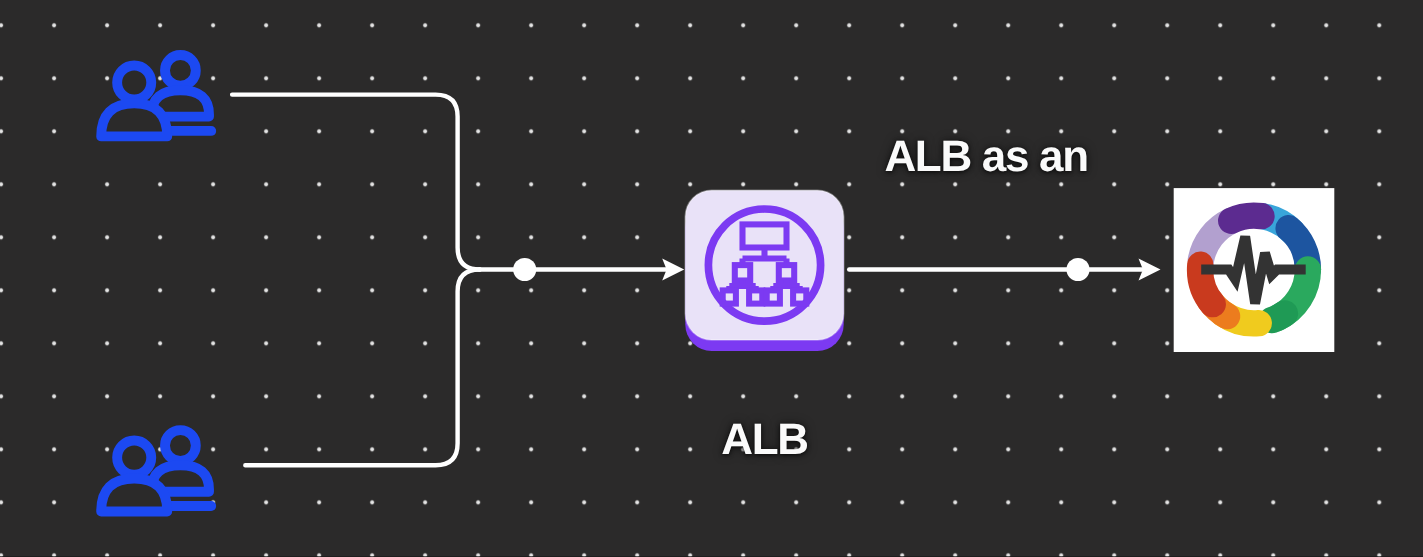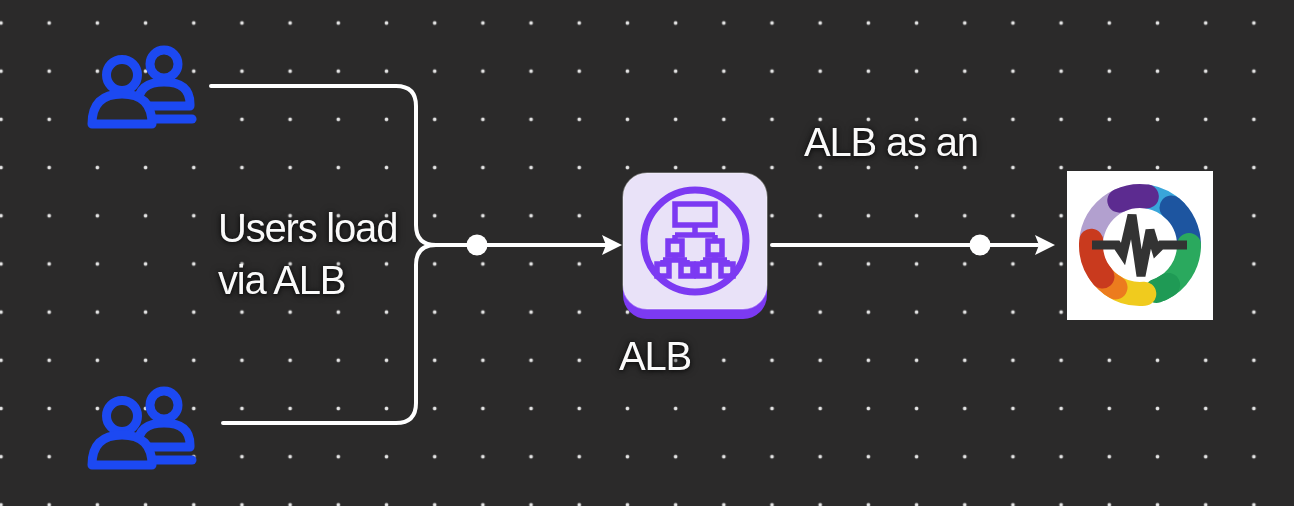--- a/index.html
+++ b/index.html
@@ -6,27 +6,27 @@
   #canvas{
     position:relative;width:1294px;height:506px;overflow:hidden;
     background-color:#2b2a2a;
     background-image:radial-gradient(circle, rgba(240,240,240,0.95) 1.3px, rgba(240,240,240,0.35) 1.9px, transparent 2.4px);
     background-size:48.2px 48.2px;
     background-position:-23.1px -1.1px;
     font-family:"Liberation Sans","DejaVu Sans",sans-serif;
   }
   .abs{position:absolute;}
   .label{
-    color:#fafafa;font-weight:400;font-size:40px;line-height:52px;
+    color:#fafafa;font-weight:700;font-size:40px;line-height:52px;
     letter-spacing:-1.2px;
     text-shadow:0 1px 4px rgba(0,0,0,.75),0 0 10px rgba(0,0,0,.45);
     white-space:nowrap;
   }
   .label span{display:block;}
-  #alb-caption{width:152px;text-align:left;}
+  #alb-caption{width:152px;text-align:center;margin-top:44px;}
   svg{display:block;overflow:visible;}
 </style>
 </head>
 <body>
 
 <div id="canvas">
 
   <svg class="abs" style="left:0;top:0" width="1294" height="506" viewBox="0 0 1294 506">
     <g fill="none" stroke="#ffffff" stroke-width="4" stroke-linecap="round">
       <path d="M 211 86 H 396 Q 416 86 416 106 V 225 Q 416 245 436 245"></path>
@@ -56,24 +56,20 @@
   <div class="abs" style="left:88px;top:385px">
     <svg width="110" height="84" viewBox="0 0 110 84" fill="none" stroke="#1c49f2" stroke-width="9" stroke-linejoin="round">
       <circle cx="76" cy="20" r="14" fill="#2b2a2a"></circle>
       <path d="M50 62 L50 60 Q50 38 76 38 Q102 38 102 60 L102 62 Z" fill="#2b2a2a"></path>
       <path d="M47 75 H104" stroke-linecap="round"></path>
       <circle cx="34" cy="31" r="15.5" fill="#2b2a2a"></circle>
       <path d="M4 80 Q4 50 34 50 Q64 50 64 80 Z" fill="#2b2a2a"></path>
     </svg>
   </div>
 
-  <div class="abs label" style="left:218px;top:202px">
-    <span>Users load</span>
-    <span>via ALB</span>
-  </div>
 
   <div class="abs" style="left:619px;top:171px">
     <svg width="152" height="153" viewBox="0 0 152 153">
       <rect x="4" y="12" width="144" height="136" rx="24" fill="#7c3af2"></rect>
       <rect x="4" y="2" width="144" height="136" rx="24" fill="#e9e2f8" stroke="#ffffff" stroke-opacity="0.35" stroke-width="1.5"></rect>
       <g fill="none" stroke="#7c3af2">
         <circle cx="76" cy="70" r="51" stroke-width="7"></circle>
         <g stroke-width="5.5">
           <rect x="56" y="33" width="40" height="21"></rect>
           <path d="M76 54 V64 M56 64 H96 M56 64 V70 M96 64 V70"></path>

